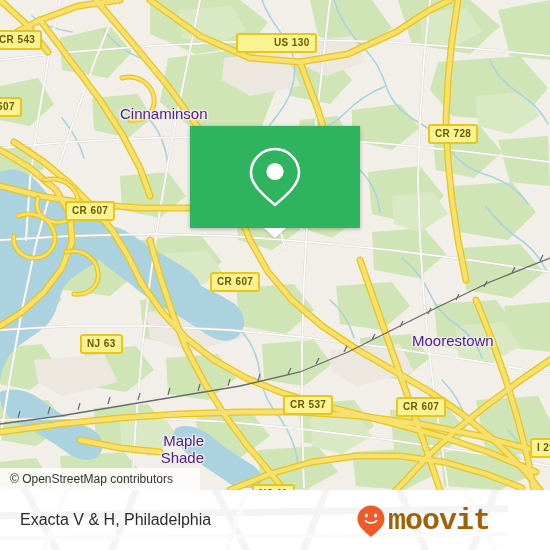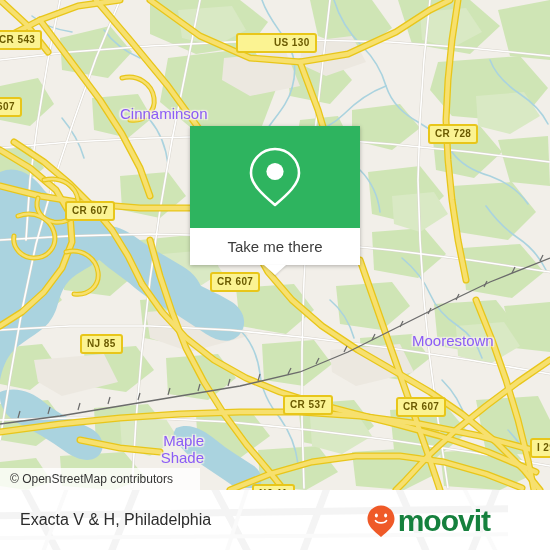--- a/index.html
+++ b/index.html
@@ -52,21 +52,21 @@
     line-height: 13px;
     padding: 1px 5px 2px 5px;
     white-space: nowrap;
     font-family: "Liberation Sans", sans-serif;
     box-sizing: border-box;
   }
 
   
   .place-label {
     position: absolute;
-    color: #8b5cf6;
+    color: #4c1d95;
     font-size: 15px;
     font-family: "Liberation Sans", sans-serif;
     white-space: nowrap;
     text-shadow:
       -1.4px -1.4px 1px #f2efe9, 1.4px -1.4px 1px #f2efe9,
       -1.4px  1.4px 1px #f2efe9, 1.4px  1.4px 1px #f2efe9,
        0 0 3px #f2efe9;
   }
   .place-label.two-line { line-height: 17px; white-space: normal; text-align: right; }
 
@@ -148,27 +148,27 @@
   }
   #brand {
     position: absolute;
     right: 18px;
     top: 15px;
     display: flex;
     align-items: center;
     height: 32px;
   }
   #brand-text {
-    color: #15803d;
+    color: #a16207;
     font-size: 30px;
     font-weight: bold;
     letter-spacing: -1px;
     line-height: 30px;
     margin-left: 2px;
-    font-family: Liberation Sans, sans-serif;
+    font-family: Liberation Mono, monospace;
   }
 </style>
 </head>
 <body>
 
 <div id="app">
 
   <div id="map">
 
     <svg id="map-svg" width="550" height="490" viewBox="0 0 550 490">
@@ -423,36 +423,33 @@
     <div class="place-label" style="left:120px; top:105px;">Cinnaminson</div>
     <div class="place-label" style="left:412px; top:332px;">Moorestown</div>
     <div class="place-label two-line" style="left:140px; top:432px; width:64px;">Maple Shade</div>
 
     <div class="shield" style="left:-8px; top:30px;">CR 543</div>
     <div class="shield" style="left:236px; top:33px;padding-left:36px;">US 130</div>
     <div class="shield" style="left:-10px; top:97px;">607</div>
     <div class="shield" style="left:428px; top:124px;">CR 728</div>
     <div class="shield" style="left:65px; top:201px;">CR 607</div>
     <div class="shield" style="left:210px; top:272px;">CR 607</div>
-    <div class="shield" style="left:80px; top:334px;">NJ 85</div>
+    <div class="shield" style="left:80px; top:334px;">NJ 63</div>
     <div class="shield" style="left:283px; top:395px;">CR 537</div>
     <div class="shield" style="left:396px; top:397px;">CR 607</div>
     <div class="shield" style="left:530px; top:438px;">I 295</div>
     <div class="shield" style="left:350px; top:490px;margin-top:28px;">NJ 38</div>
     <div class="shield" style="left:252px; top:484px;">NJ 41</div>
 
     <div id="popup">
       <div id="popup-header">
         <svg width="54" height="62" viewBox="0 0 54 62">
           <path d="M27,3 C13.8,3 3,13.8 3,27 C3,38 14,48 27,59 C40,48 51,38 51,27 C51,13.8 40.2,3 27,3 Z" fill="none" stroke="#ffffff" stroke-width="2.6" stroke-linejoin="round"></path>
           <circle cx="27" cy="25.5" r="8.6" fill="#ffffff"></circle>
         </svg>
-      </div>
-      <div id="popup-footer">
-        <span>Take me there</span>
       </div>
       <div id="popup-tail"></div>
     </div>
 
     <div id="attribution">
       <span>© OpenStreetMap contributors</span>
     </div>
   </div>
 
   <div id="footer">

